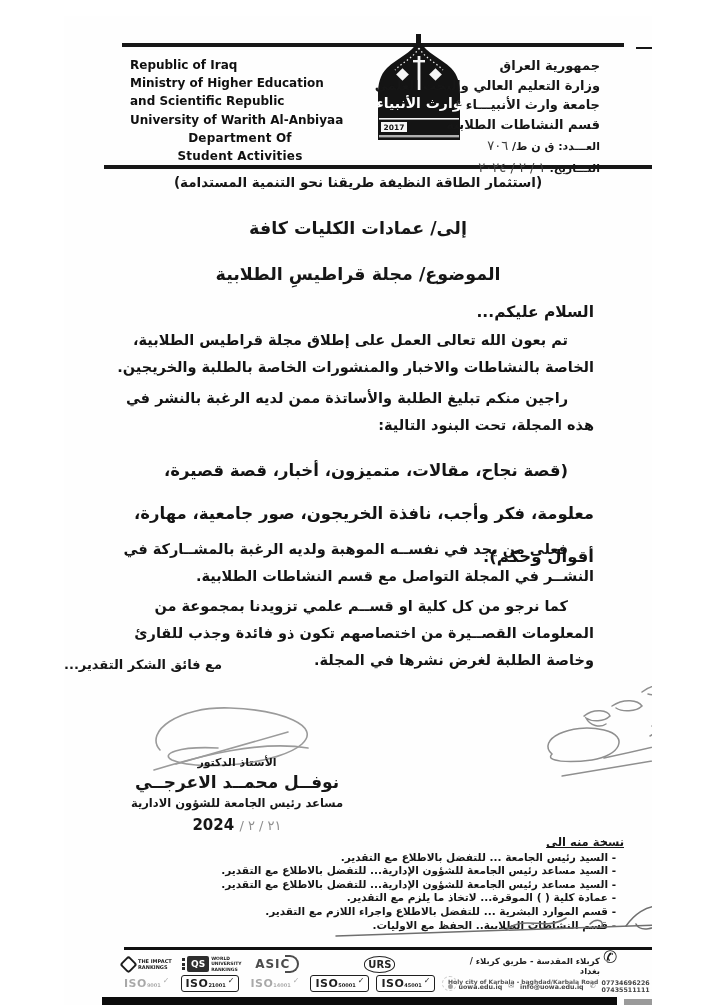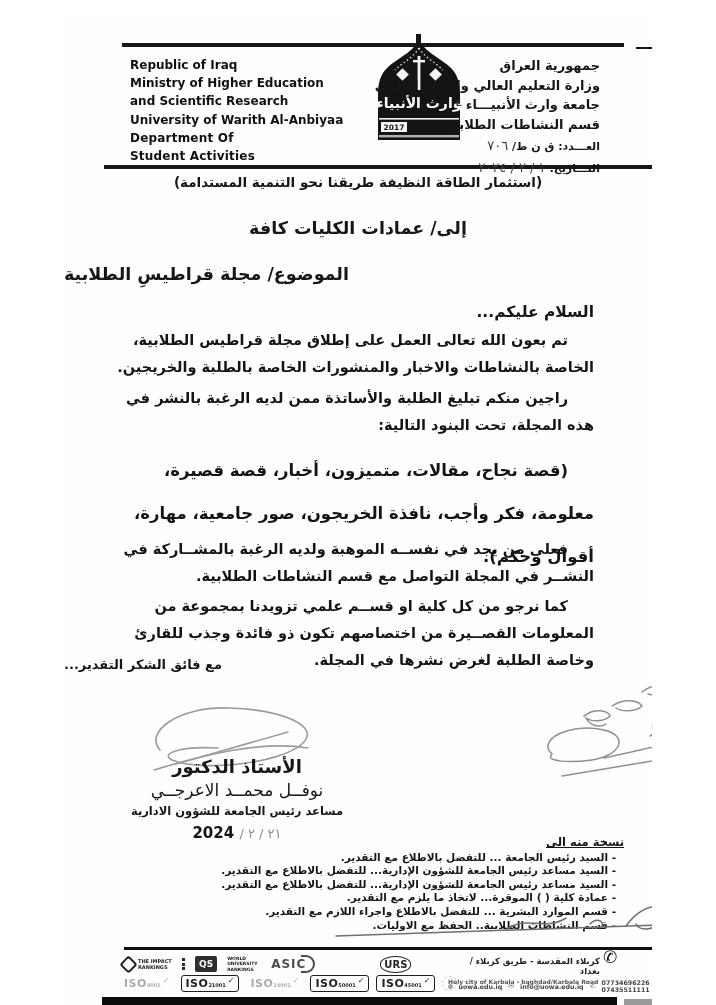--- a/index.html
+++ b/index.html
@@ -10,36 +10,36 @@
   }
   .rule { position:absolute; background:#171717; }
 
   
   .hdr-rule-top    { left:58px;  top:27px;  width:502px; height:4px; }
   .hdr-rule-dash   { left:572px; top:31px;  width:30px;  height:2px; }
   .hdr-rule-bottom { left:40px;  top:149px; width:665px; height:4px; }
 
   .hdr-en { position:absolute; left:66px; top:40px; width:220px;
     font-size:12px; font-weight:700; line-height:1.52; color:#101010; }
-  .hdr-en .strong { font-weight:800; letter-spacing:.2px; }
+  .hdr-en .strong { font-weight:800; letter-spacing:.2px;text-align:center; }
 
   .hdr-ar { position:absolute; right:52px; top:40px; width:250px;
     direction:rtl; text-align:right; font-size:13px; font-weight:700; line-height:1.5; }
   .hdr-ar .honor { font-size:8px; vertical-align:super; color:#333; }
   .hdr-meta { font-size:11px; font-weight:700; margin-top:2px; }
   .hdr-meta .hand { font-weight:400; color:#3d3d3d; font-size:13px; letter-spacing:1px; }
 
   .emblem { position:absolute; left:305px; top:18px; width:100px; height:126px; }
 
   
   .slogan { position:absolute; left:0; top:158px; width:100%; text-align:center;
     direction:rtl; font-size:13.5px; font-weight:800; }
   .addressee { position:absolute; left:0; top:202px; width:100%; text-align:center;
     direction:rtl; font-size:17.5px; font-weight:800; }
-  .subject { position:absolute; left:0; top:248px; width:100%; text-align:left;
+  .subject { position:absolute; left:0; top:248px; width:100%; text-align:center;
     direction:rtl; font-size:17.5px; font-weight:800; }
   .salutation { position:absolute; right:58px; top:287px; direction:rtl;
     font-size:15.5px; font-weight:800; border-bottom:0; }
 
   .body-text { position:absolute; right:58px; left:46px; direction:rtl; text-align:right;
     font-size:14.5px; font-weight:700; line-height:27px; color:#141414; }
   .p1 { top:311px; } .p2 { top:369px; }
   .items { top:433px; font-size:16.5px; font-weight:800; line-height:43px; }
   .p3 { top:520px; } .p4 { top:577px; }
   .indent { text-indent:26px; }
@@ -48,22 +48,22 @@
 
   
   .hand-svg { position:absolute; pointer-events:none; }
   .annot   { left:428px; top:638px; width:272px; height:155px; }
   .sig-scribble { left:66px; top:682px; width:200px; height:95px; }
   .sig-bottom   { left:266px; top:878px; width:446px; height:58px; }
 
   
   .sig-block { position:absolute; left:48px; top:740px; width:250px; text-align:center;
     direction:rtl; }
-  .sig-title { font-size:18px; font-weight:800; }
-  .sig-name  { font-size:17px;  font-weight:400; margin-top:3px; letter-spacing:.5px; }
+  .sig-title { font-size:11px; font-weight:800; }
+  .sig-name  { font-size:17px;  font-weight:700; margin-top:3px; letter-spacing:.5px; }
   .sig-pos   { font-size:11.5px; font-weight:700; margin-top:4px; }
   .sig-date  { font-size:15px; font-weight:800; margin-top:6px; direction:rtl; }
   .sig-date .hand { color:#8d8d8d; font-weight:400; font-size:13px; }
 
   
   .copies { position:absolute; right:28px; top:820px; width:420px; direction:rtl;
     text-align:right; font-size:10.5px; font-weight:700; line-height:13.6px; }
   .copies .title { font-size:11.5px; font-weight:800; text-decoration:underline; margin-bottom:1px; }
   .copies .item { padding-right:8px; }
 
@@ -71,21 +71,21 @@
   .ftr-rule { left:60px; top:931px; width:646px; height:3px; background:#101010; position:absolute; }
   .ftr-bar  { left:38px; top:981px; width:515px; height:9px; background:#0c0c0c; position:absolute; }
   .ftr-bar2 { left:560px; top:983px; width:82px; height:7px; background:#9a9a9a; position:absolute; }
 
   .rankings { position:absolute; left:58px; top:938px; width:310px; height:20px;
     display:flex; align-items:center; gap:10px; }
   .rk-impact { display:flex; align-items:center; gap:3px; }
   .rk-hex { width:13px; height:13px; border:2.5px solid #1c1c1c; border-radius:3px;
     transform:rotate(45deg); }
   .rk-txt { font-size:5px; font-weight:800; line-height:1.2; color:#1c1c1c; width:34px; }
-  .rk-qs { display:flex; align-items:center; gap:10px; }
+  .rk-qs { display:flex; align-items:center; gap:2px; }
   .rk-qs-dots { display:flex; flex-direction:column; gap:1.5px; }
   .rk-qs-dots i { width:3px; height:3px; background:#2a2a2a; display:block; }
   .rk-qs-box { background:#2e2e2e; color:#fff; font-size:9px; font-weight:800;
     padding:3px 4px; border-radius:2px; }
   .rk-qs-cap { font-size:4.5px; font-weight:800; width:34px; line-height:1.25; color:#222; }
   .rk-asic { font-size:12px; font-weight:700; color:#4c4c4c; letter-spacing:1px; position:relative; }
   .rk-asic::after { content:""; position:absolute; right:-9px; top:-2px; width:12px; height:14px;
     border:2px solid #4c4c4c; border-left:none; border-radius:0 10px 10px 0; }
   .rk-urs { margin-left:64px; font-size:10px; font-weight:800; color:#242424;
     border:1.7px solid #242424; border-radius:50%/46%; padding:2px 3px; }
@@ -116,21 +116,21 @@
 
 <div class="page">
 
   <div class="rule hdr-rule-top"></div>
   <div class="rule hdr-rule-dash"></div>
   <div class="rule hdr-rule-bottom"></div>
 
   <div class="hdr-en">
     <div>Republic of Iraq</div>
     <div>Ministry of Higher Education</div>
-    <div>and Scientific Research</div>
+    <div>and Scientific Republic</div>
     <div>University of Warith Al-Anbiyaa</div>
     <div class="strong">Department Of</div>
     <div class="strong">Student Activities</div>
   </div>
 
   <svg class="emblem" viewBox="0 0 100 126">
     <rect x="47" y="0" width="5" height="16" fill="#141414"></rect>
     <path d="M50,6 C42,20 28,24 18,34 C11,41 9,50 9,60 L9,106 L91,106 L91,60 C91,50 89,41 82,34 C72,24 58,20 50,6 Z" fill="#141414"></path>
     <path d="M50,14 C44,24 34,28 26,36" stroke="#f4f4f4" stroke-width="1.2" fill="none" stroke-dasharray="1.5 2.5"></path>
     <path d="M50,14 C56,24 66,28 74,36" stroke="#f4f4f4" stroke-width="1.2" fill="none" stroke-dasharray="1.5 2.5"></path>

